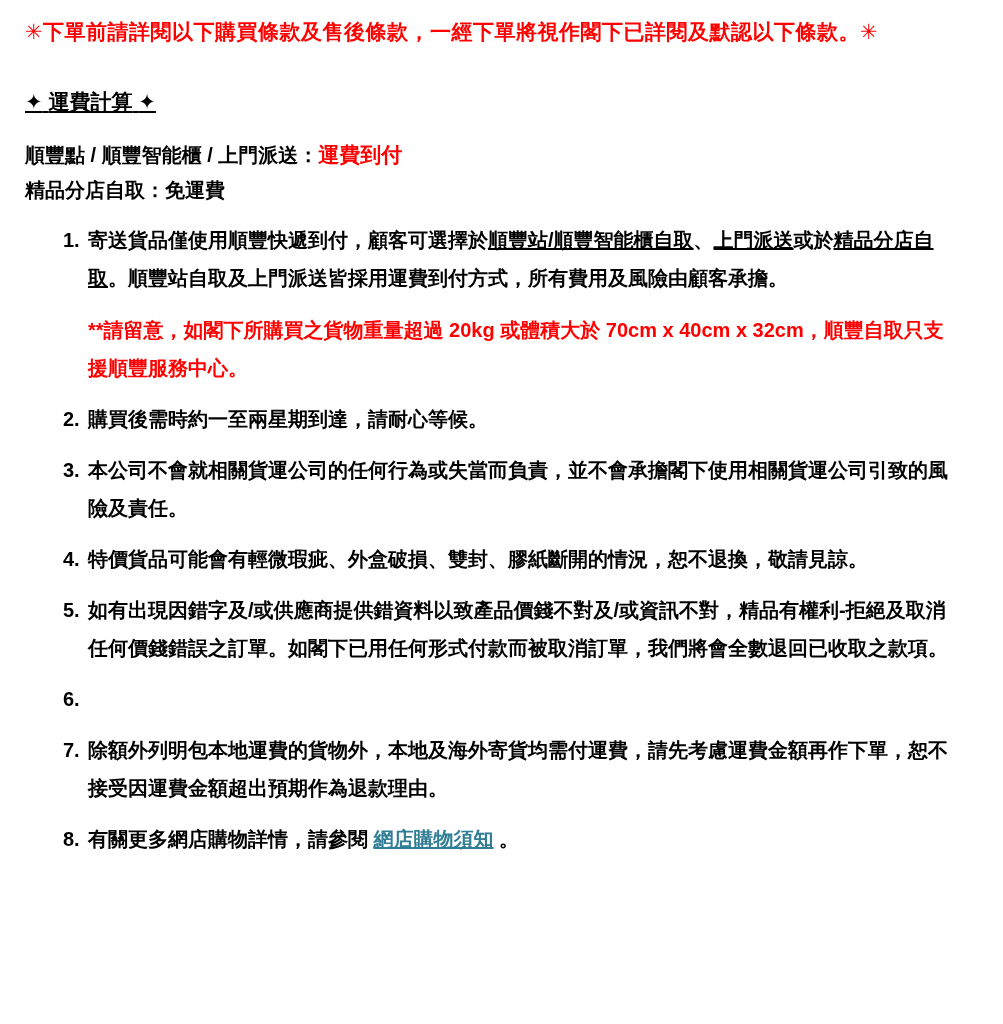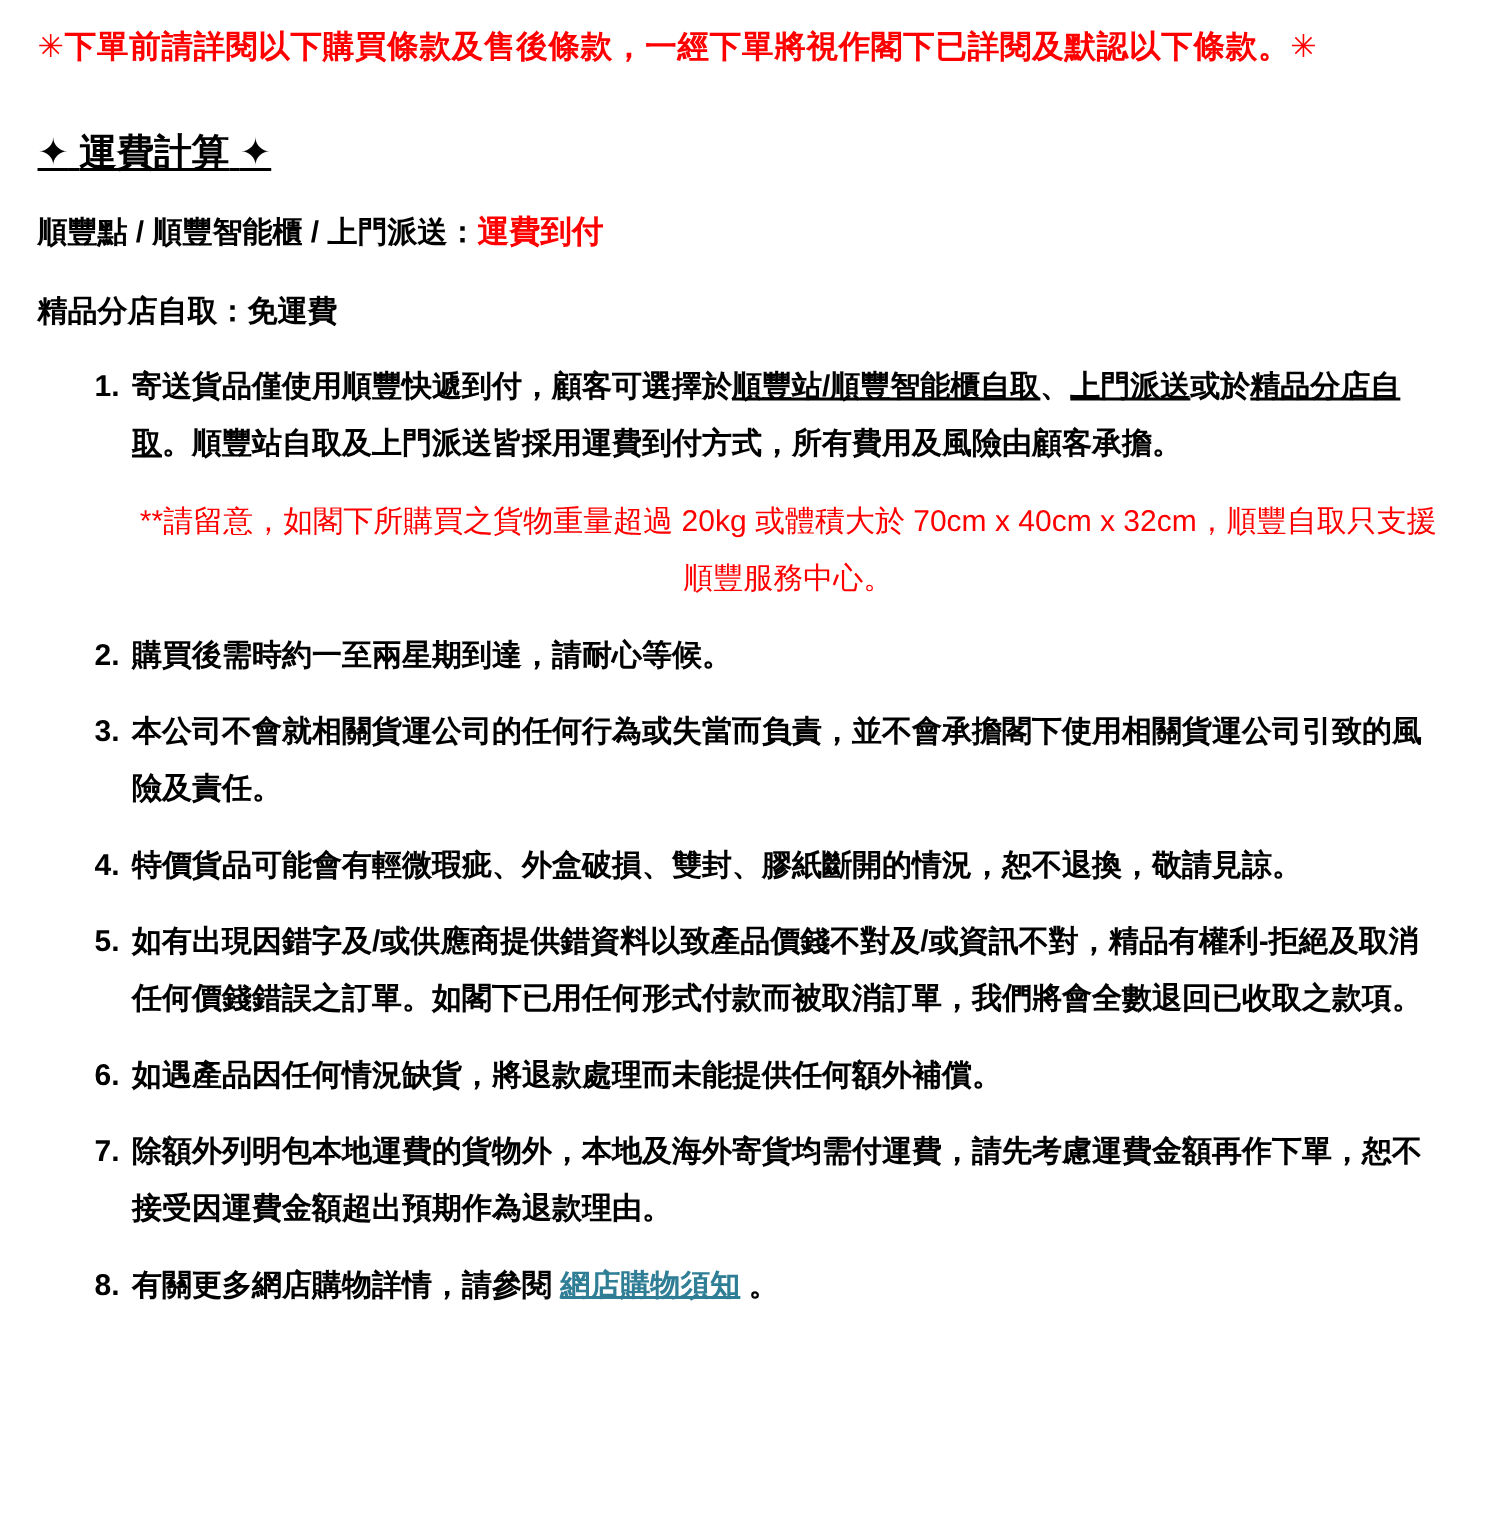--- a/index.html
+++ b/index.html
@@ -23,21 +23,21 @@
     color: #ff0000;
     font-size: 21px;
     font-weight: 700;
     line-height: 27px;
     white-space: nowrap;
     letter-spacing: 0.5px;
   }
   
   .section-heading {
     margin: 44px 0 0 0;
-    font-size: 25px;
+    font-size: 21px;
     font-weight: 700;
     line-height: 26px;
     text-decoration: underline;
     display: inline-block;
   }
   .heading-wrap { margin: 0; }
   .heading-wrap.terms-gap { margin-top: 62px; }
   .section-heading .star { font-weight: 700; }
   
   .ship-line1 {
@@ -45,21 +45,21 @@
     font-size: 20px;
     font-weight: 700;
     line-height: 36px;
   }
   .big-red {
     color: #ff0000;
     font-size: 21px;
     font-weight: 700;
   }
   .ship-line2 {
-    margin: 22px 0 0 0;
+    margin: 4px 0 0 0;
     font-size: 20px;
     font-weight: 700;
     line-height: 26px;
   }
   
   .terms-list {
     list-style: none;
     margin: 18px 0 0 0;
     padding: 0 0 0 38px;
   }
@@ -81,23 +81,22 @@
   .term-text {
     margin: 0;
     font-size: 20px;
     font-weight: 700;
     line-height: 38px;
   }
   .term-note {
     margin: 14px 0 0 0;
     color: #ff0000;
     font-size: 20px;
-    font-weight: 400;
+    font-weight: 700;
     line-height: 38px;
-    text-align: center;
   }
   .u { text-decoration: underline; }
   a.link {
     color: #2f7e95;
     text-decoration: underline;
     cursor: pointer;
   }
 </style>
 </head>
 <body>
@@ -142,23 +141,20 @@
         </div>
       </li>
       <li>
         <span class="num">5.</span>
         <div class="term-body">
           <p class="term-text"><span>如有出現因錯字及/或供應商提供錯資料以致產品價錢不對及/或資訊不對，精品有權利-拒絕及取消任何價錢錯誤之訂單。如閣下已用任何形式付款而被取消訂單，我們將會全數退回已收取之款項。</span></p>
         </div>
       </li>
       <li>
         <span class="num">6.</span>
-        <div class="term-body">
-          <p class="term-text"><span>如遇產品因任何情況缺貨，將退款處理而未能提供任何額外補償。</span></p>
-        </div>
       </li>
       <li>
         <span class="num">7.</span>
         <div class="term-body">
           <p class="term-text"><span>除額外列明包本地運費的貨物外，本地及海外寄貨均需付運費，請先考慮運費金額再作下單，恕不接受因運費金額超出預期作為退款理由。</span></p>
         </div>
       </li>
       <li>
         <span class="num">8.</span>
         <div class="term-body">

